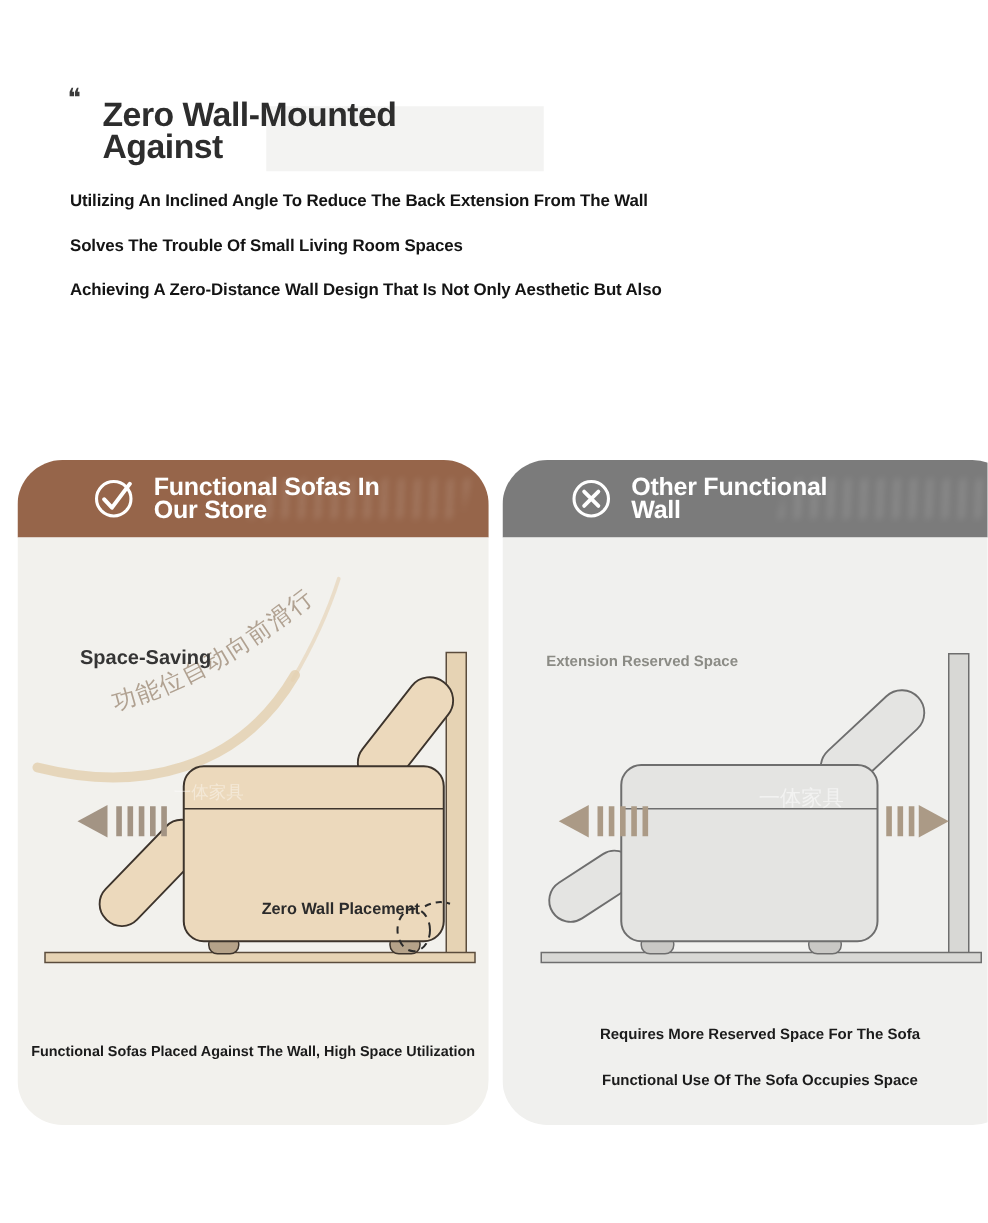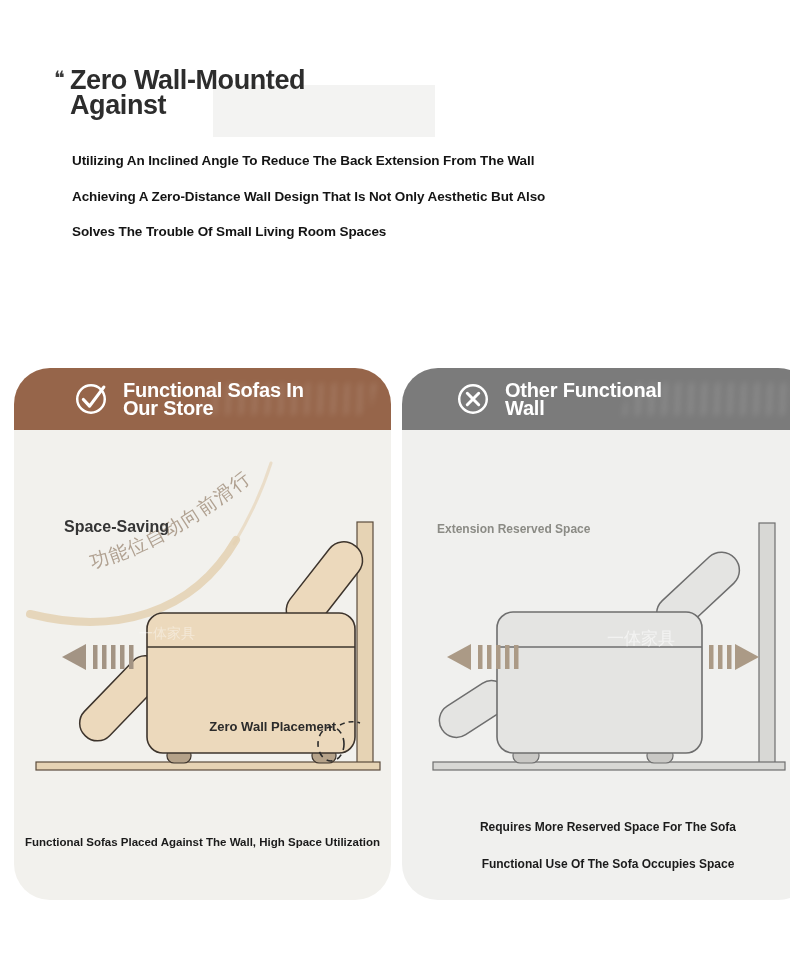--- a/index.html
+++ b/index.html
@@ -12,21 +12,21 @@
   .title-ghost{position:absolute;left:213px;top:85px;width:222px;height:52px;background:#f3f3f2;}
   .quote-icon{position:absolute;left:54px;top:66px;font-size:20px;color:#3b3b3b;z-index:2;}
   .page-title{
     position:absolute;left:70px;top:68px;z-index:2;
     font-size:27px;font-weight:700;color:#2d2d2d;line-height:25px;letter-spacing:-0.4px;
   }
   .desc{
     position:absolute;left:0;top:150px;width:790px;z-index:2;
     font-size:13.5px;font-weight:700;color:#141414;letter-spacing:-0.1px;
   }
-  .desc div{height:35.5px;line-height:22px;padding-left:72px;}
+  .desc div{height:35.5px;line-height:22px;padding-left:56px;}
   
   .card{position:absolute;top:368px;height:532px;border-radius:36px;overflow:hidden;}
   .card-left{left:14px;width:377px;}
   .card-right{left:402px;width:412px;}
   .card-head{position:relative;height:62px;display:flex;align-items:center;}
   .card-left  .card-head{background:#96654a;}
   .card-right .card-head{background:#7b7b7b;}
   .badge{width:38px;height:38px;flex:0 0 auto;}
   .card-left  .badge{margin-left:58px;}
   .card-right .badge{margin-left:52px;}
@@ -46,28 +46,28 @@
   .cap-r1{top:390px;font-size:12px;}
   .cap-r2{top:427px;font-size:12px;}
   .diagram{position:absolute;left:0;top:0;width:100%;height:470px;}
   svg text{font-family:"Liberation Sans",sans-serif;}
 </style>
 </head>
 <body>
 
 <div class="title-ghost"></div>
 <span class="quote-icon">❝</span>
-<h1 class="page-title" style="margin:0">
+<h1 class="page-title" style="margin:12px">
   <span>Zero Wall-Mounted</span><br>
   <span>Against</span>
 </h1>
 <div class="desc">
   <div>Utilizing An Inclined Angle To Reduce The Back Extension From The Wall</div>
+  <div>Solves The Trouble Of Small Living Room Spaces</div>
   <div>Achieving A Zero-Distance Wall Design That Is Not Only Aesthetic But Also</div>
-  <div>Solves The Trouble Of Small Living Room Spaces</div>
 </div>
 
 <div class="card card-left">
   <div class="card-head">
     <svg class="badge" viewBox="0 0 40 40">
       <circle cx="20" cy="20" r="14.5" fill="none" stroke="#ffffff" stroke-width="2.6"></circle>
       <path d="M 12 20.5 L 18.5 27.5 L 33.5 7.5" fill="none" stroke="#ffffff" stroke-width="3.4" stroke-linecap="round" stroke-linejoin="round"></path>
     </svg>
     <div class="head-label">
       <span>Functional Sofas In</span><br>

